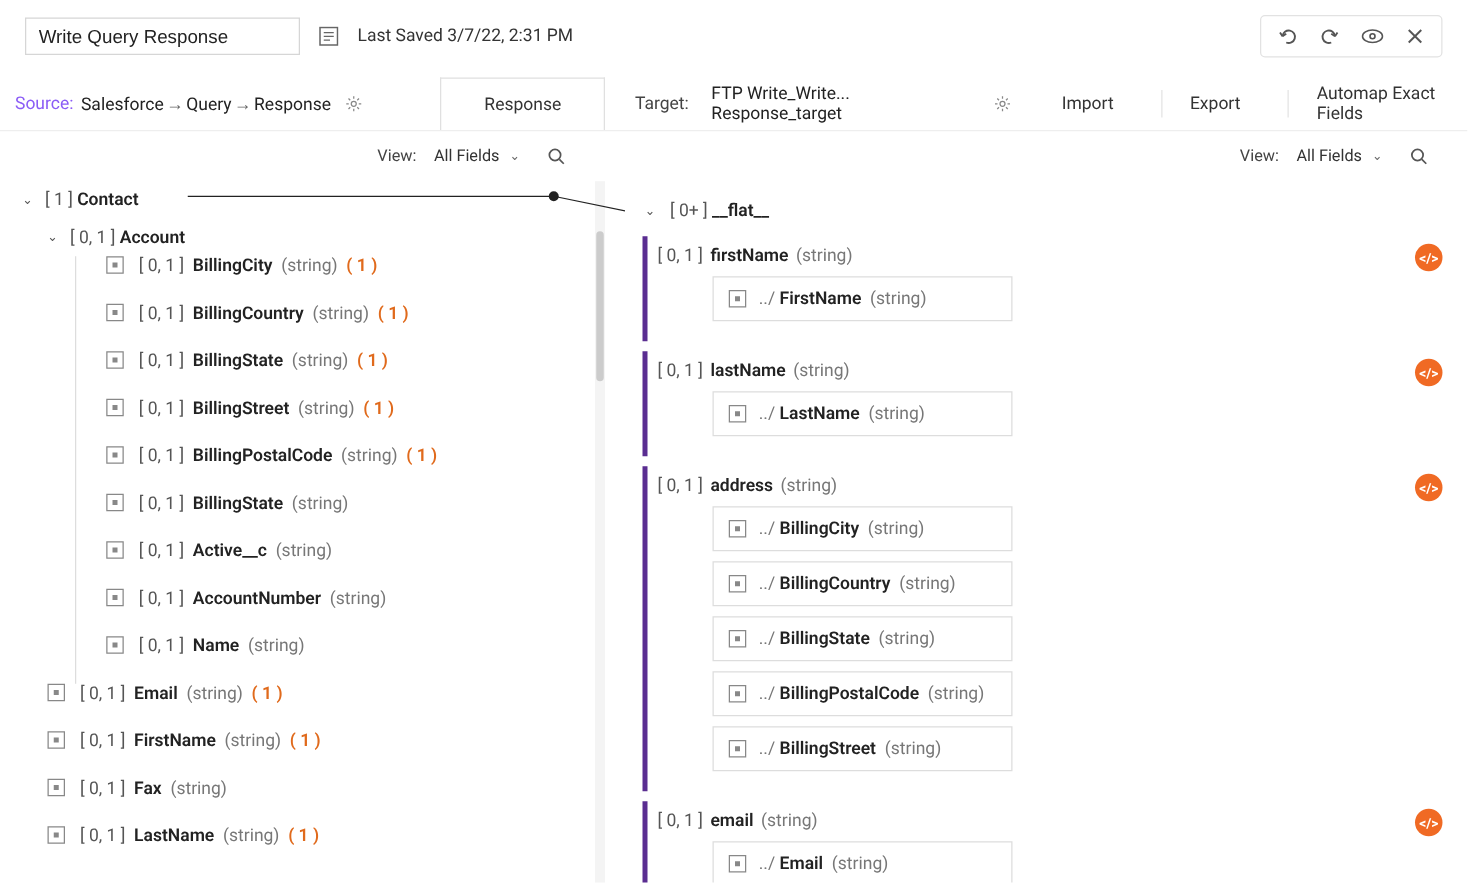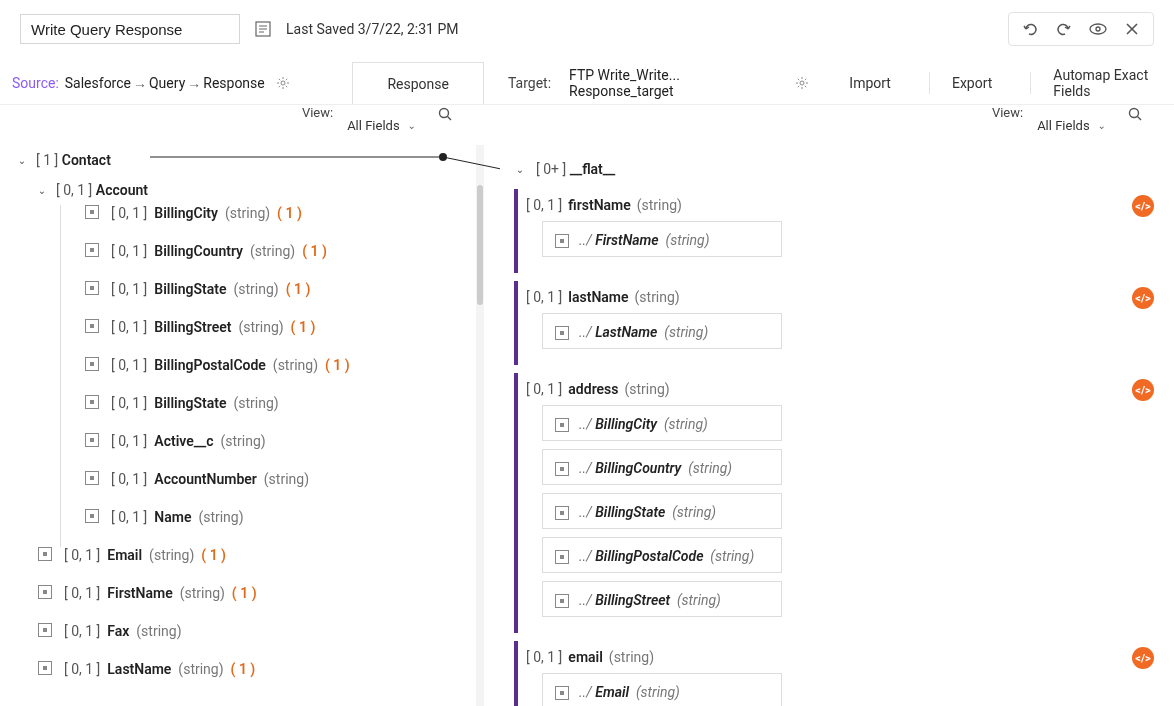--- a/index.html
+++ b/index.html
@@ -22,21 +22,21 @@
   .gear-icon{margin-left:10px;color:#888;width:16px;height:16px;display:inline-flex;align-items:center;justify-content:center;}
   .tabs { border:1px solid #e0e0e0; border-bottom:none; display:flex;align-items:center;justify-content:center;height:42px;padding:0 34px;margin-left:auto;color:#333;}
   .sub-right{flex:1;display:flex;align-items:center;padding-left:24px;gap:18px;}
   .sub-right .tgt-label{color:#444;}
   .sub-right .tgt-path{color:#222;}
   .action-links{margin-left:auto;display:flex;align-items:center;gap:16px;}
   .action-links .alink{padding:0 22px;color:#333;font-size:14px;cursor:pointer;border-left:1px solid #e4e4e4;height:22px;display:flex;align-items:center;}
   .action-links .alink:first-child{border-left:none;}
   
   
-  .filter-row{display:flex;height:40px;padding-right:30px;}
+  .filter-row{display:flex;align-items:center;height:40px;padding-right:30px;}
   .filter-row .view-lbl{margin-left:auto;color:#444;font-size:13px;margin-right:14px;}
   .filter-row .view-sel{display:flex;align-items:center;gap:8px;color:#333;font-size:13px;cursor:pointer;}
   .filter-row .chev{font-size:10px;color:#666;}
   .filter-row .search{margin-left:20px;color:#555;width:18px;height:18px;display:flex;align-items:center;justify-content:center;cursor:pointer;}
   
   
   .columns{display:flex;position:relative;}
   .col-left{flex:0 0 484px;position:relative;padding-bottom:10px;}
   .col-right{flex:1;padding-top:10px;}
   
@@ -58,21 +58,21 @@
   
   
   .tgt-tree{padding-left:30px;}
   .tgt-root{display:flex;align-items:center;gap:10px;height:28px;margin-bottom:6px;}
   .tgt-group{border-left:4px solid #5a2d91;margin-bottom:8px;padding:8px 0 8px 8px;position:relative;}
   .tgt-head{display:flex;align-items:center;gap:6px;margin-bottom:8px;}
   .tgt-head .c{color:#555;font-size:14px;}
   .tgt-head .n{font-weight:600;}
   .tgt-head .t{color:#777;}
   .code-badge{position:absolute;right:20px;top:6px;width:22px;height:22px;border-radius:50%;background:#f06a24;display:flex;align-items:center;justify-content:center;color:#fff;font-size:11px;font-weight:bold;}
-  .map-box{border:1px solid #ddd;padding:8px 12px;margin-left:16px;margin-bottom:8px;display:flex;align-items:flex-end;gap:10px;width:240px;height:36px;font-style:italic;}
+  .map-box{border:1px solid #ddd;padding:8px 12px;margin-left:44px;margin-bottom:8px;display:flex;align-items:center;gap:10px;width:240px;height:36px;}
   .map-box .pp{color:#777;}
   .map-box .mn{font-weight:600;}
   .map-box .mt{color:#777;}
   
   
   .conn-line{position:absolute;top:7px;left:150px;width:350px;height:20px;pointer-events:none;z-index:5;}
   
   
   .fake-scroll{position:absolute;right:0;top:0;bottom:0;width:8px;background:#f4f4f4;}
   .fake-scroll .thumb{position:absolute;left:1px;right:1px;top:40px;height:120px;background:#ccc;border-radius:3px;}

